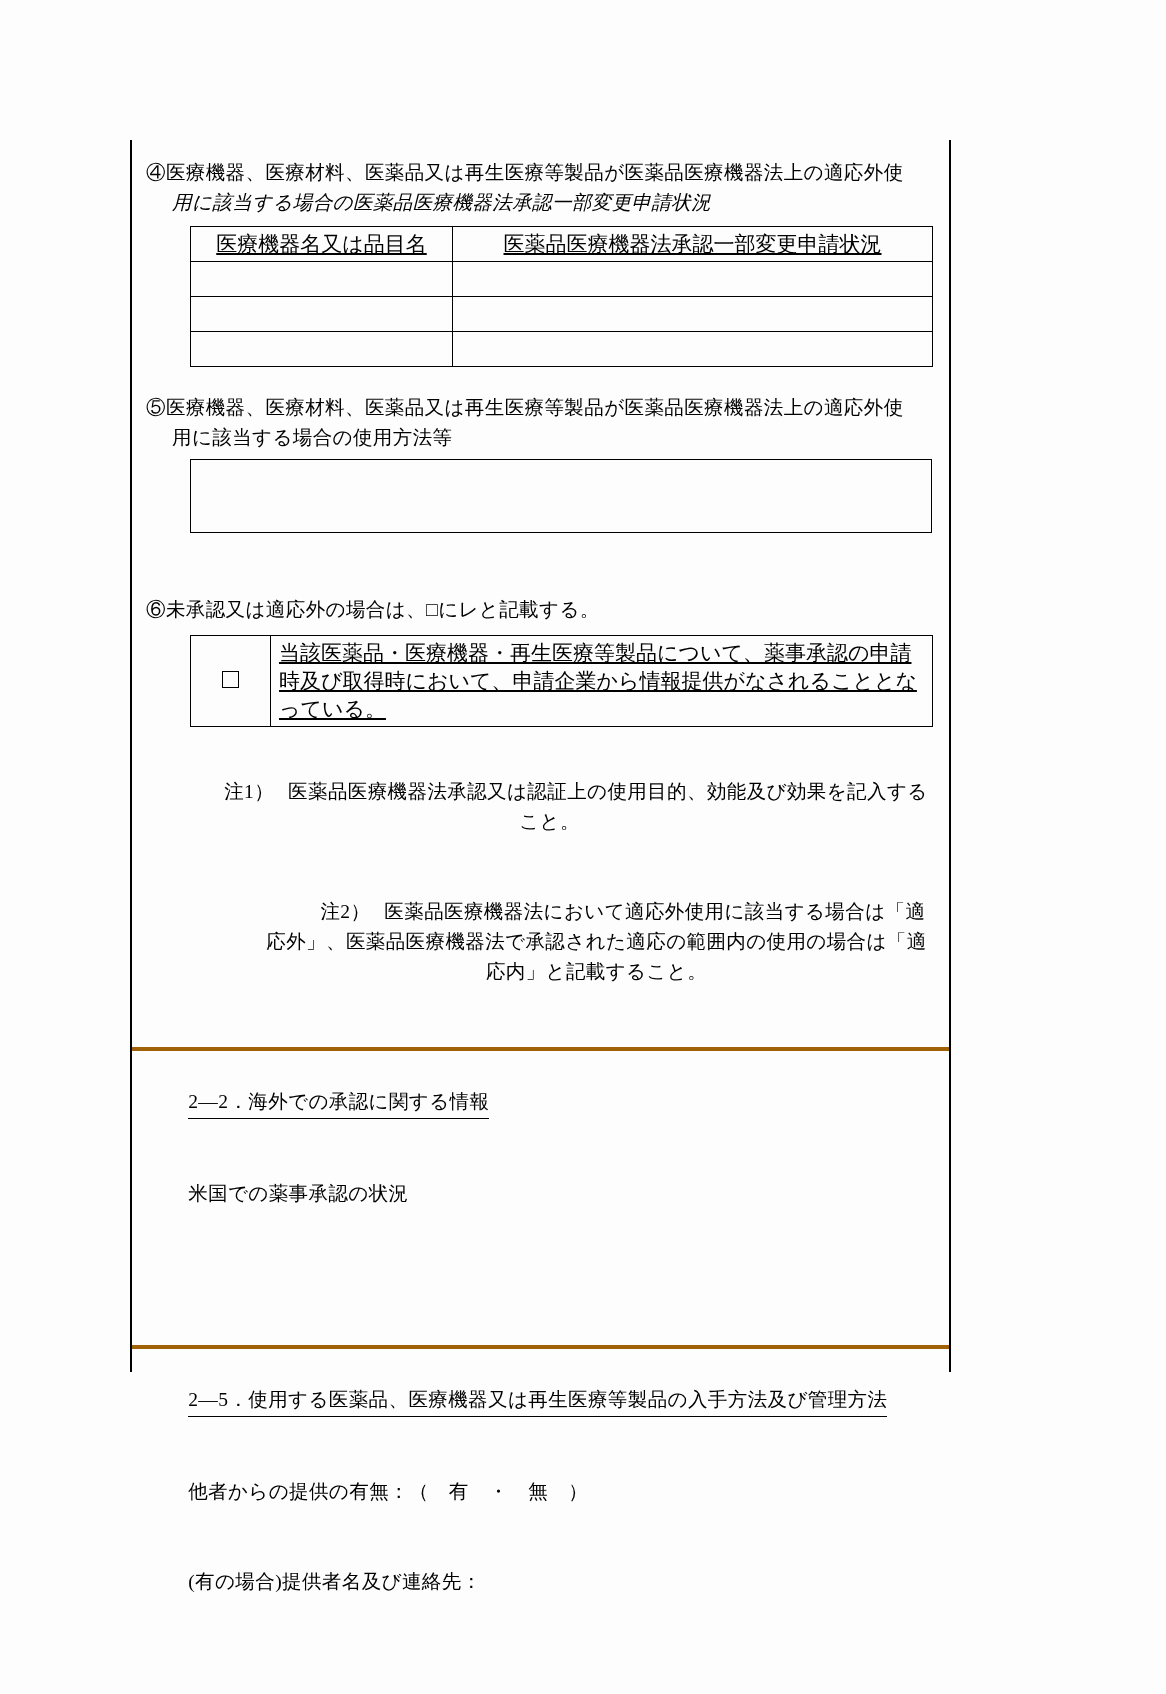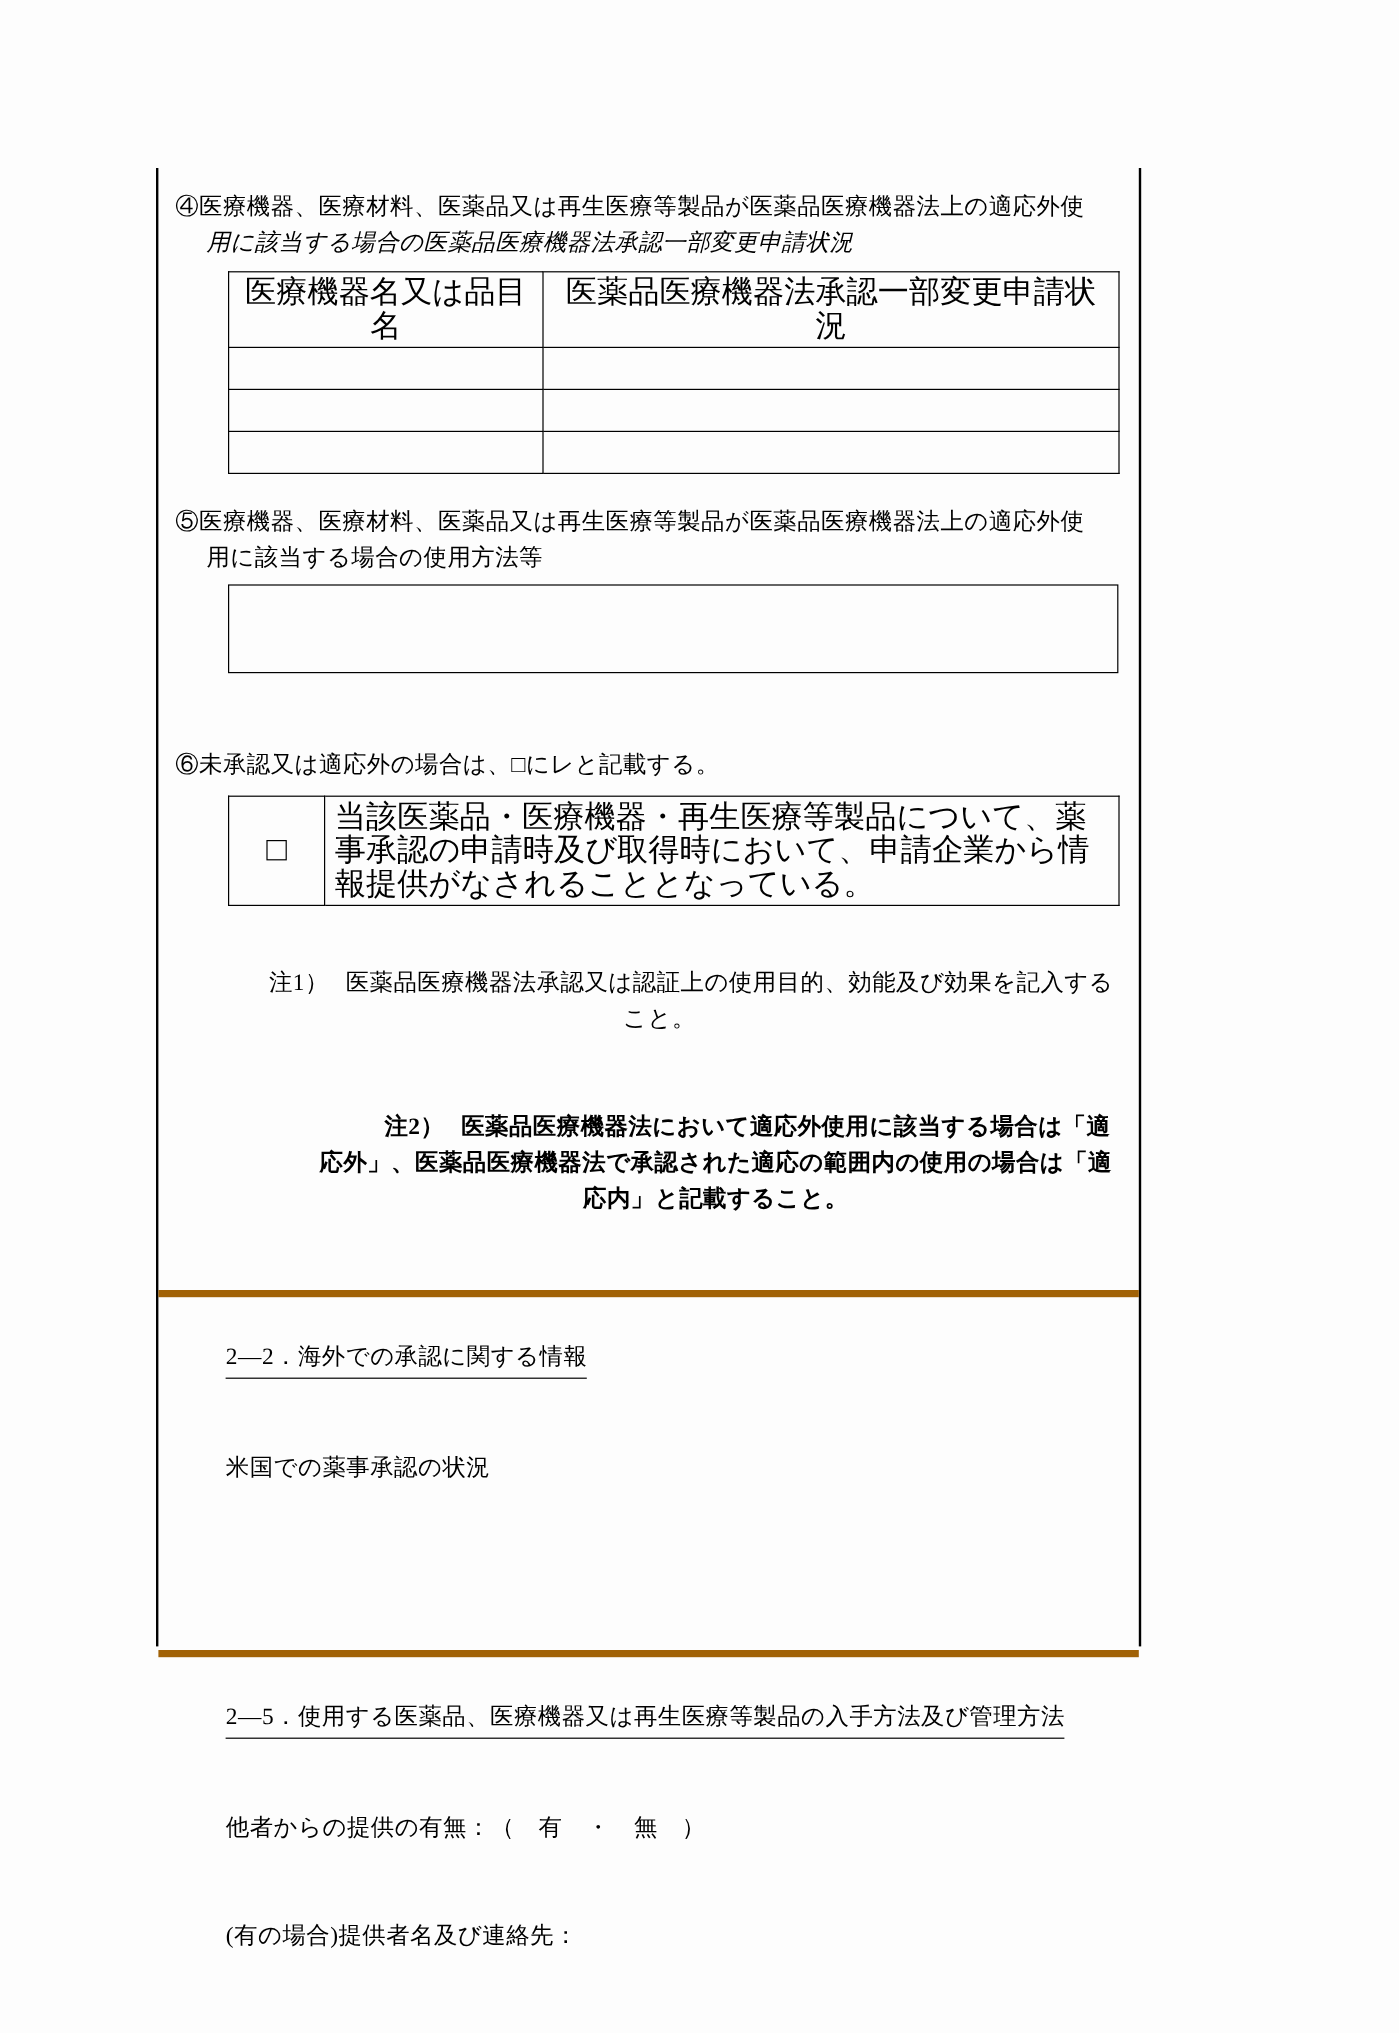--- a/index.html
+++ b/index.html
@@ -31,21 +31,21 @@
     height: 1232px;
     border-left: 2px solid #000;
     border-right: 2px solid #000;
     box-sizing: border-box;
   }
   .section {
     position: relative;
     box-sizing: border-box;
   }
   .sec-divider {
-    border-top: 6px solid #a16207;
+    border-top: 4px solid #a16207;
   }
   .inner {
     padding: 0 14px;
   }
   .txt {
     font-size: 19.5px;
     line-height: 30px;
     letter-spacing: 0.4px;
     white-space: pre-wrap;
   }
@@ -57,24 +57,25 @@
     padding-bottom: 1px;
   }
   
   table.grid {
     border-collapse: collapse;
     table-layout: fixed;
   }
   table.grid td, table.grid th {
     border: 1.4px solid #000;
     font-weight: normal;
-    font-size: 26px;
+    font-size: 21px;
     line-height: 28px;
     padding: 3px 8px;
     vertical-align: top;
+    text-decoration: underline;
   }
   .center { text-align: center; }
   .box-free {
     border: 1.4px solid #000;
     box-sizing: border-box;
   }
   .chk {
     display: inline-block;
     width: 17px;
     height: 17px;
@@ -153,21 +154,21 @@
           </tbody>
         </table>
       </div>
 
       <div style="height:14px;"></div>
 
       <div style="margin-top:6px;text-align:center;">
         <div class="txt hang-note" style="padding-left:18px;text-indent:0;">
           <span>注1）</span><span style="display:inline-block;width:14px;"></span><span>医薬品医療機器法承認又は認証上の使用目的、効能及び効果を記入すること。</span>
         </div>
-        <div class="txt" style="padding-left:112px;text-indent:-94px;font-weight:bold;">
+        <div class="txt" style="padding-left:112px;text-indent:-94px;">
           <span>注2）</span><span style="display:inline-block;width:14px;"></span><span>医薬品医療機器法において適応外使用に該当する場合は「適応外」、医薬品医療機器法で承認された適応の範囲内の使用の場合は「適応内」と記載すること。</span>
         </div>
       </div>
 
       <div style="height:30px;"></div>
     </div>
 
     <div class="section sec-divider inner" style="padding-top:6px;">
       <div class="txt">
         <span class="underline-head">2―2．海外での承認に関する情報</span>

